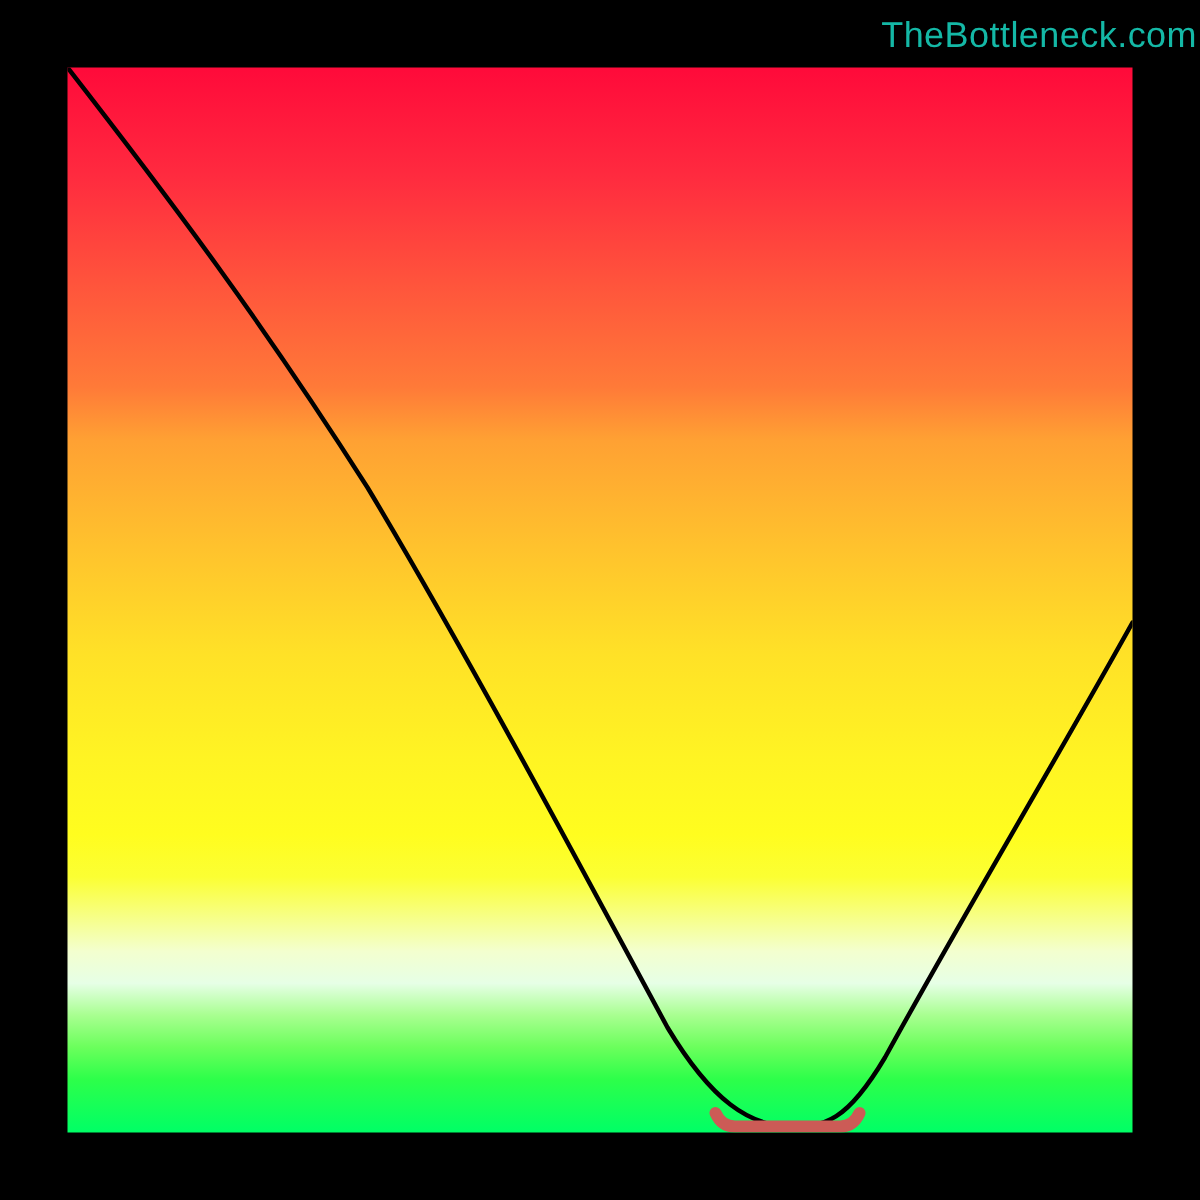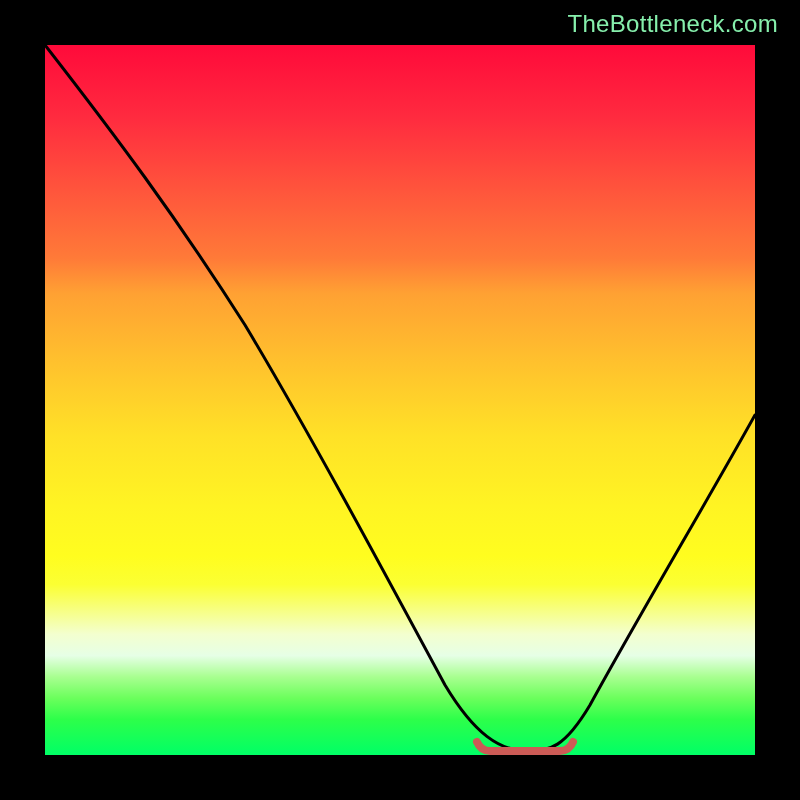--- a/index.html
+++ b/index.html
@@ -32,22 +32,22 @@
       #e6ffe6 86%,
       #a8ff90 89%,
       #6bff5c 92%,
       #2dff4a 95%,
       #00ff66 100%
     );
   }
   .watermark {
     position: absolute;
     top: 10px;
-    right: 22px;
-    color: #86efac;
+    right: 2px;
+    color: #14b8a6;
     font-size: 24px;
     letter-spacing: 0.3px;
     z-index: 20;
   }
   svg.curve {
     position: absolute;
     left: 0;
     top: 0;
     width: 710px;
     height: 710px;

